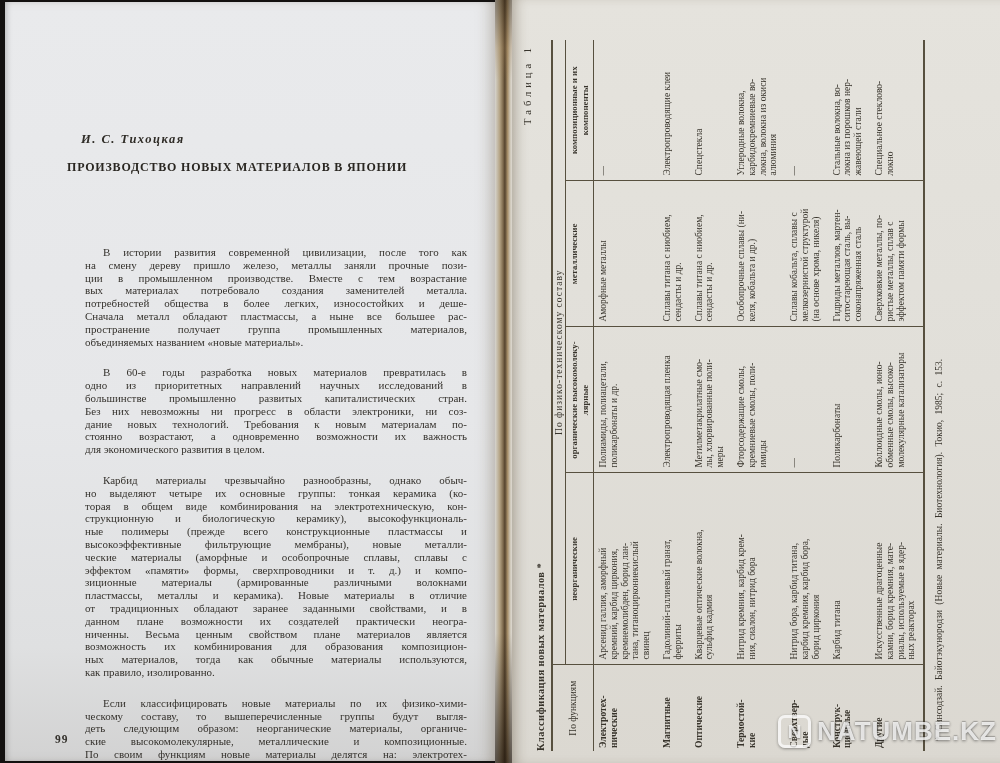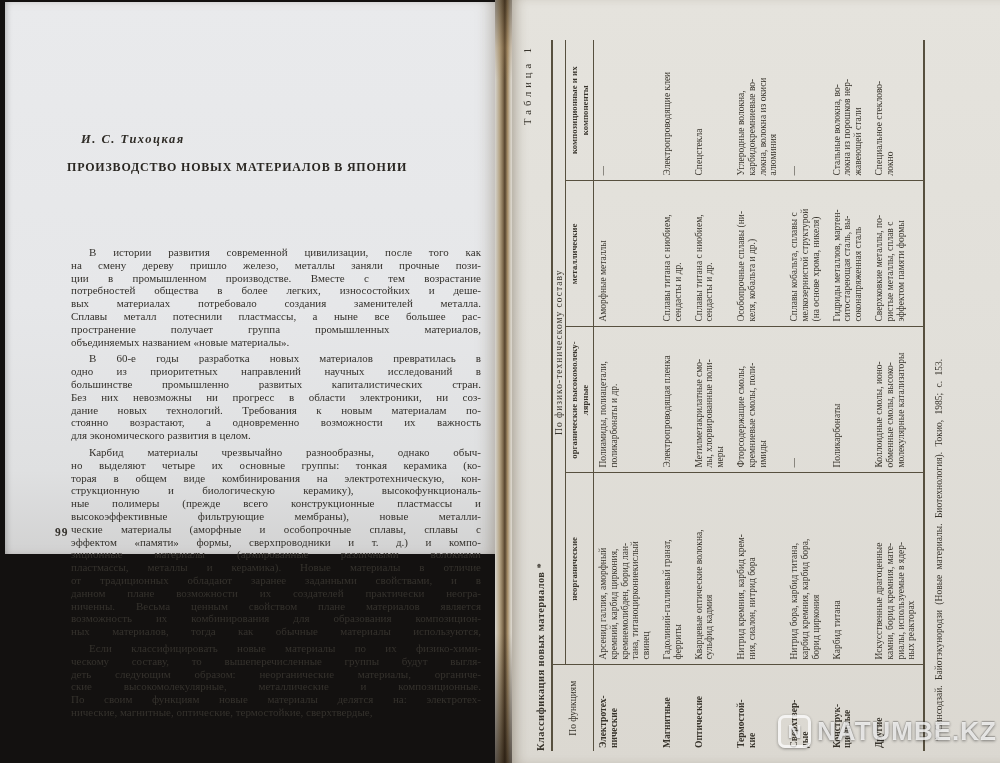--- a/index.html
+++ b/index.html
@@ -1,29 +1,29 @@
 <!DOCTYPE html>
 <html><head>
 <meta charset="utf-8">
 <style>
   html,body{margin:0;padding:0;width:1000px;height:763px;overflow:hidden;background:#131110;}
   .photo{position:relative;width:1000px;height:763px;background:#131110;
          font-family:"Liberation Serif","DejaVu Serif",serif;}
 
   
-  .left-page{position:absolute;left:5px;top:2px;width:490px;height:552px;
+  .left-page{position:absolute;left:5px;top:2px;width:490px;height:759px;
     background:linear-gradient(180deg,#e9eaec 0%,#e6e7e9 55%,#dfe0e1 85%,#d2d2d2 100%);
     box-shadow:inset -12px 0 16px -9px rgba(80,62,38,.35), inset 4px 0 6px -3px rgba(0,0,0,.25);}
   .author{margin:130px 14px 0 76px;font-style:italic;font-weight:bold;
     font-size:12.5px;letter-spacing:1.5px;color:#2f2c27;}
   .heading{margin:13px 14px 0 62px;font-weight:bold;font-size:12px;
     letter-spacing:.8px;color:#2a2722;}
   .body-text{margin:71px 14px 0 62px;width:418px;font-size:11px;line-height:12.8px;
     color:#35322d;}
-  .para{margin:4px;}
+  .para{margin:18px;}
   .line{text-align:justify;text-align-last:justify;white-space:nowrap;}
   .line.last{text-align-last:left;}
   .para .line:first-child{text-indent:18px;}
   .page-number{position:absolute;left:50px;bottom:16px;font-size:11.5px;
     font-weight:bold;color:#35322d;letter-spacing:1px;}
 
   
   .gutter{position:absolute;left:495px;top:0;width:17px;height:763px;
     background:linear-gradient(90deg,#d6d4ce 0%,#b4a384 28%,#7c684b 48%,#54432e 58%,#a78f69 74%,#cfc8ba 90%,#ddd9d1 100%);}
   .gutter::before{content:"";position:absolute;left:0;top:0;right:0;height:80px;
@@ -72,23 +72,23 @@
 <div class="photo">
 
   <div class="left-page">
     <div class="author">И. С. Тихоцкая</div>
     <div class="heading">ПРОИЗВОДСТВО НОВЫХ МАТЕРИАЛОВ В ЯПОНИИ</div>
     <div class="body-text" id="left-body">
         <div class="para">
           <div class="line">В истории развития современной цивилизации, после того как</div>
           <div class="line">на смену дереву пришло железо, металлы заняли прочные пози-</div>
           <div class="line">ции в промышленном производстве. Вместе  с тем возрастание</div>
+          <div class="line">вых материалах потребовало  создания  заменителей  металла.</div>
           <div class="line">потребностей общества в более легких, износостойких  и деше-</div>
-          <div class="line">вых материалах потребовало  создания  заменителей  металла.</div>
-          <div class="line">Сплавы металл потеснили пластмассы, а ныне все большее рас-</div>
+          <div class="line">Сначала металл обладают пластмассы, а ныне все большее рас-</div>
           <div class="line">пространение  получает  группа  промышленных   материалов,</div>
           <div class="line last">объединяемых названием «новые материалы».</div>
         </div>
         <div class="para">
           <div class="line">В 60-е годы разработка новых материалов превратилась  в</div>
           <div class="line">одно из приоритетных направлений научных  исследований  в</div>
           <div class="line">большинстве промышленно развитых капиталистических стран.</div>
           <div class="line">Без них невозможны ни прогресс в области электроники, ни соз-</div>
           <div class="line">дание новых технологий. Требования к новым материалам по-</div>
           <div class="line">стоянно возрастают, а одновременно возможности  их важность</div>
@@ -103,20 +103,21 @@
           <div class="line">высокоэффективные фильтрующие мембраны), новые металли-</div>
           <div class="line">ческие материалы (аморфные и особопрочные сплавы, сплавы с</div>
           <div class="line">эффектом «памяти» формы, сверхпроводники и т. д.)  и  компо-</div>
           <div class="line">зиционные материалы (армированные  различными  волокнами</div>
           <div class="line">пластмассы, металлы и керамика). Новые материалы в отличие</div>
           <div class="line">от традиционных обладают заранее заданными свойствами, и в</div>
           <div class="line">данном плане возможности их создателей практически неогра-</div>
           <div class="line">ниченны. Весьма ценным свойством плане материалов является</div>
           <div class="line">возможность их комбинирования для образования композицион-</div>
           <div class="line">ных материалов, тогда как обычные материалы  используются,</div>
+          <div class="line last">как правило, изолированно.</div>
         </div>
         <div class="para">
           <div class="line">Если классифицировать новые материалы по их физико-хими-</div>
           <div class="line">ческому составу, то вышеперечисленные  группы  будут выгля-</div>
           <div class="line">деть следующим образом: неорганические материалы, органиче-</div>
           <div class="line">ские высокомолекулярные, металлические и композиционные.</div>
           <div class="line">По своим функциям новые материалы делятся на: электротех-</div>
           <div class="line last">нические, магнитные, оптические, термостойкие,  сверхтвердые,</div>
         </div>
       </div>

